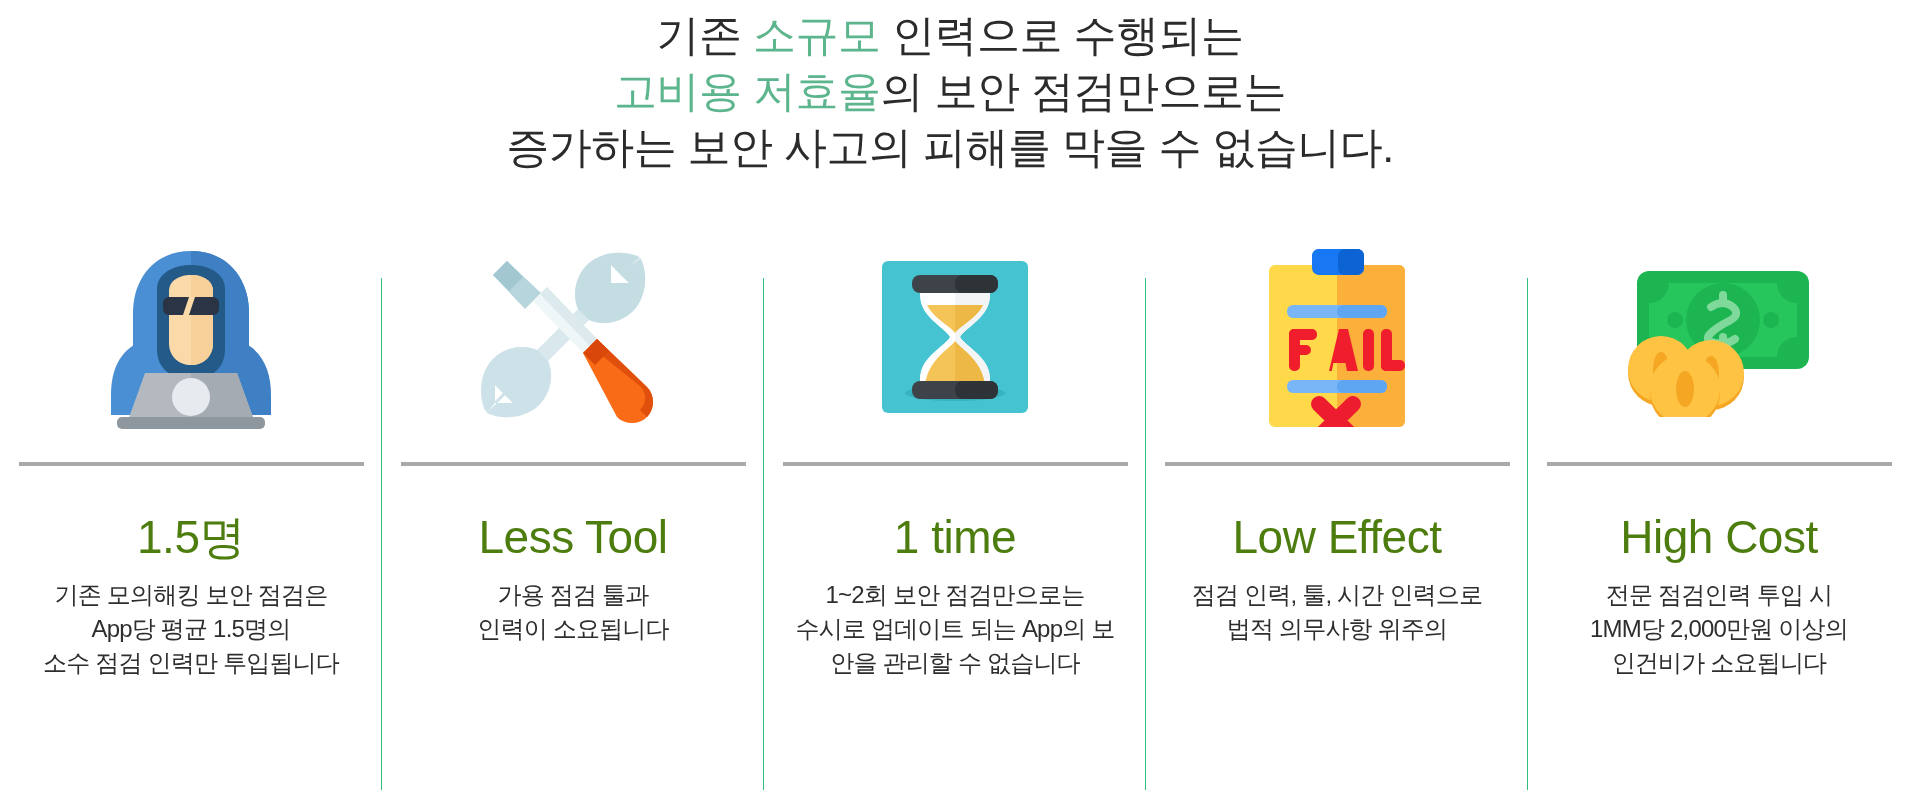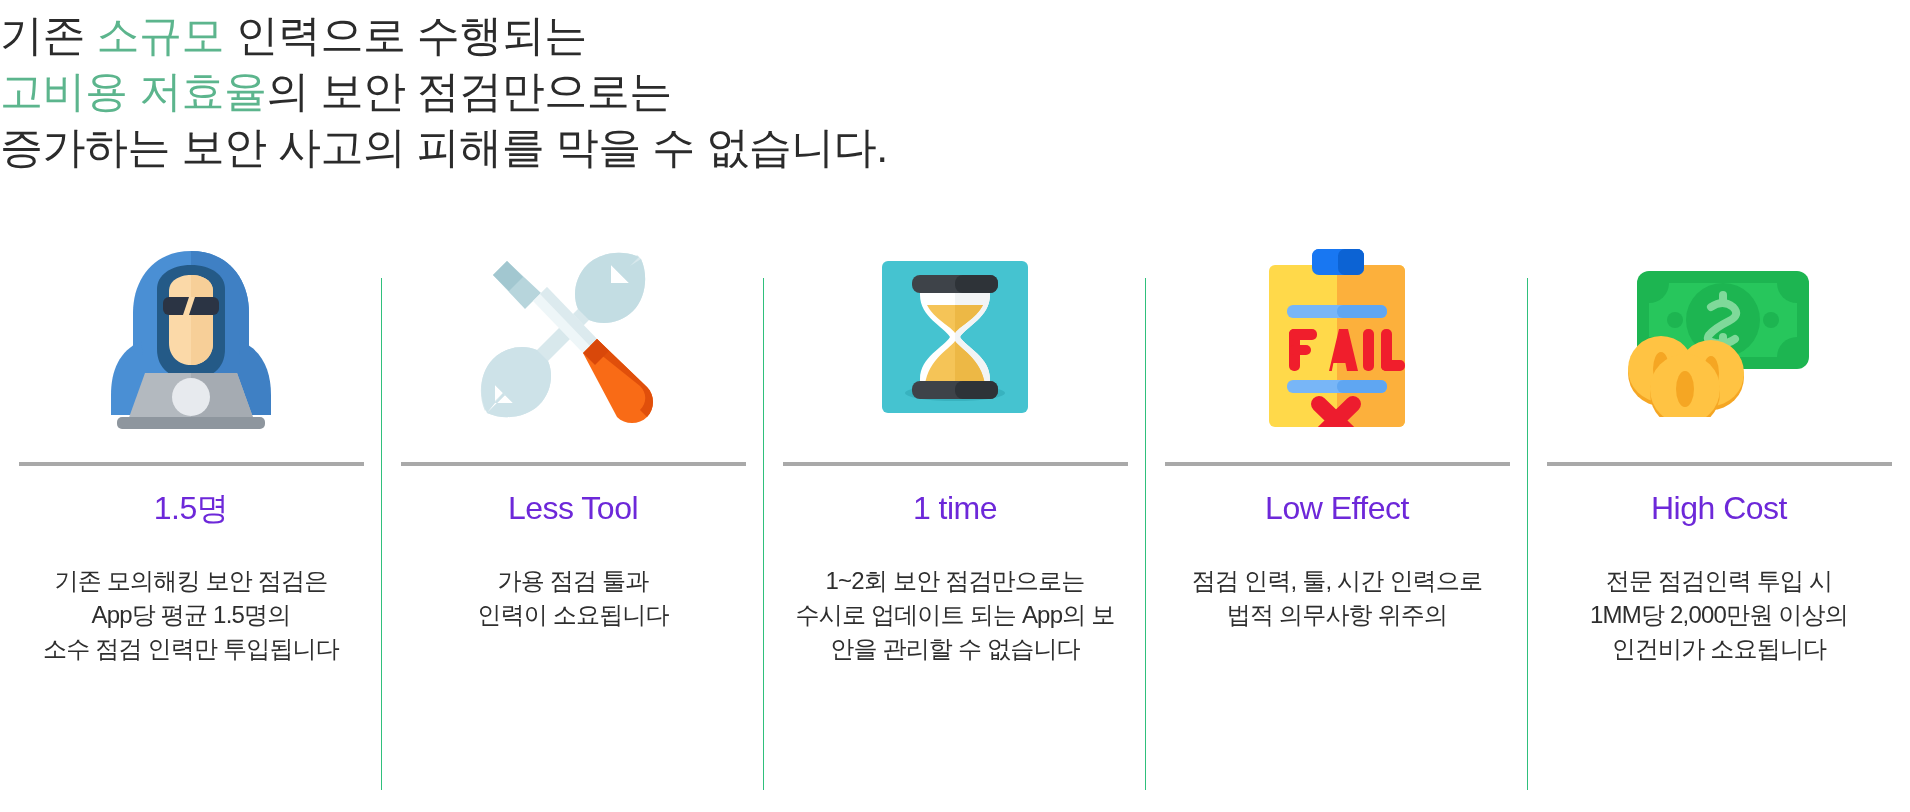--- a/index.html
+++ b/index.html
@@ -8,21 +8,21 @@
     background:#ffffff;
     font-family:"Liberation Sans","DejaVu Sans",sans-serif;
     overflow:hidden;
     position:relative;
   }
 
   
   .headline{
     position:absolute;
     left:0;top:8px;width:1900px;
-    text-align:left;
+    text-align:center;
     color:#2b2b2b;
     font-size:43px;
     line-height:1.30;
     font-weight:400;
     letter-spacing:-0.5px;
     white-space:nowrap;
   }
   .headline .ln{display:block;}
   .hl-green{color:#5cb58d;}
 
@@ -55,30 +55,30 @@
     align-items:center;
     justify-content:center;
     width:100%;
   }
   .hdiv{
     width:345px;height:4px;
     background:#a9a9a9;
     margin:0 0 0 0;
   }
   .metric{
-    color:#6d28d9;
-    font-size:32px;
+    color:#4d7c0f;
+    font-size:46px;
     font-weight:400;
     letter-spacing:-0.5px;
-    margin-top:26px;
+    margin-top:48px;
     line-height:1;
     white-space:nowrap;
   }
   .desc{
-    margin-top:40px;
+    margin-top:18px;
     color:#2e2e2e;
     font-size:24px;
     line-height:1.42;
     text-align:center;
     letter-spacing:-0.8px;
     white-space:nowrap;
   }
   .desc span{display:block;}
 
   svg{display:block;}

